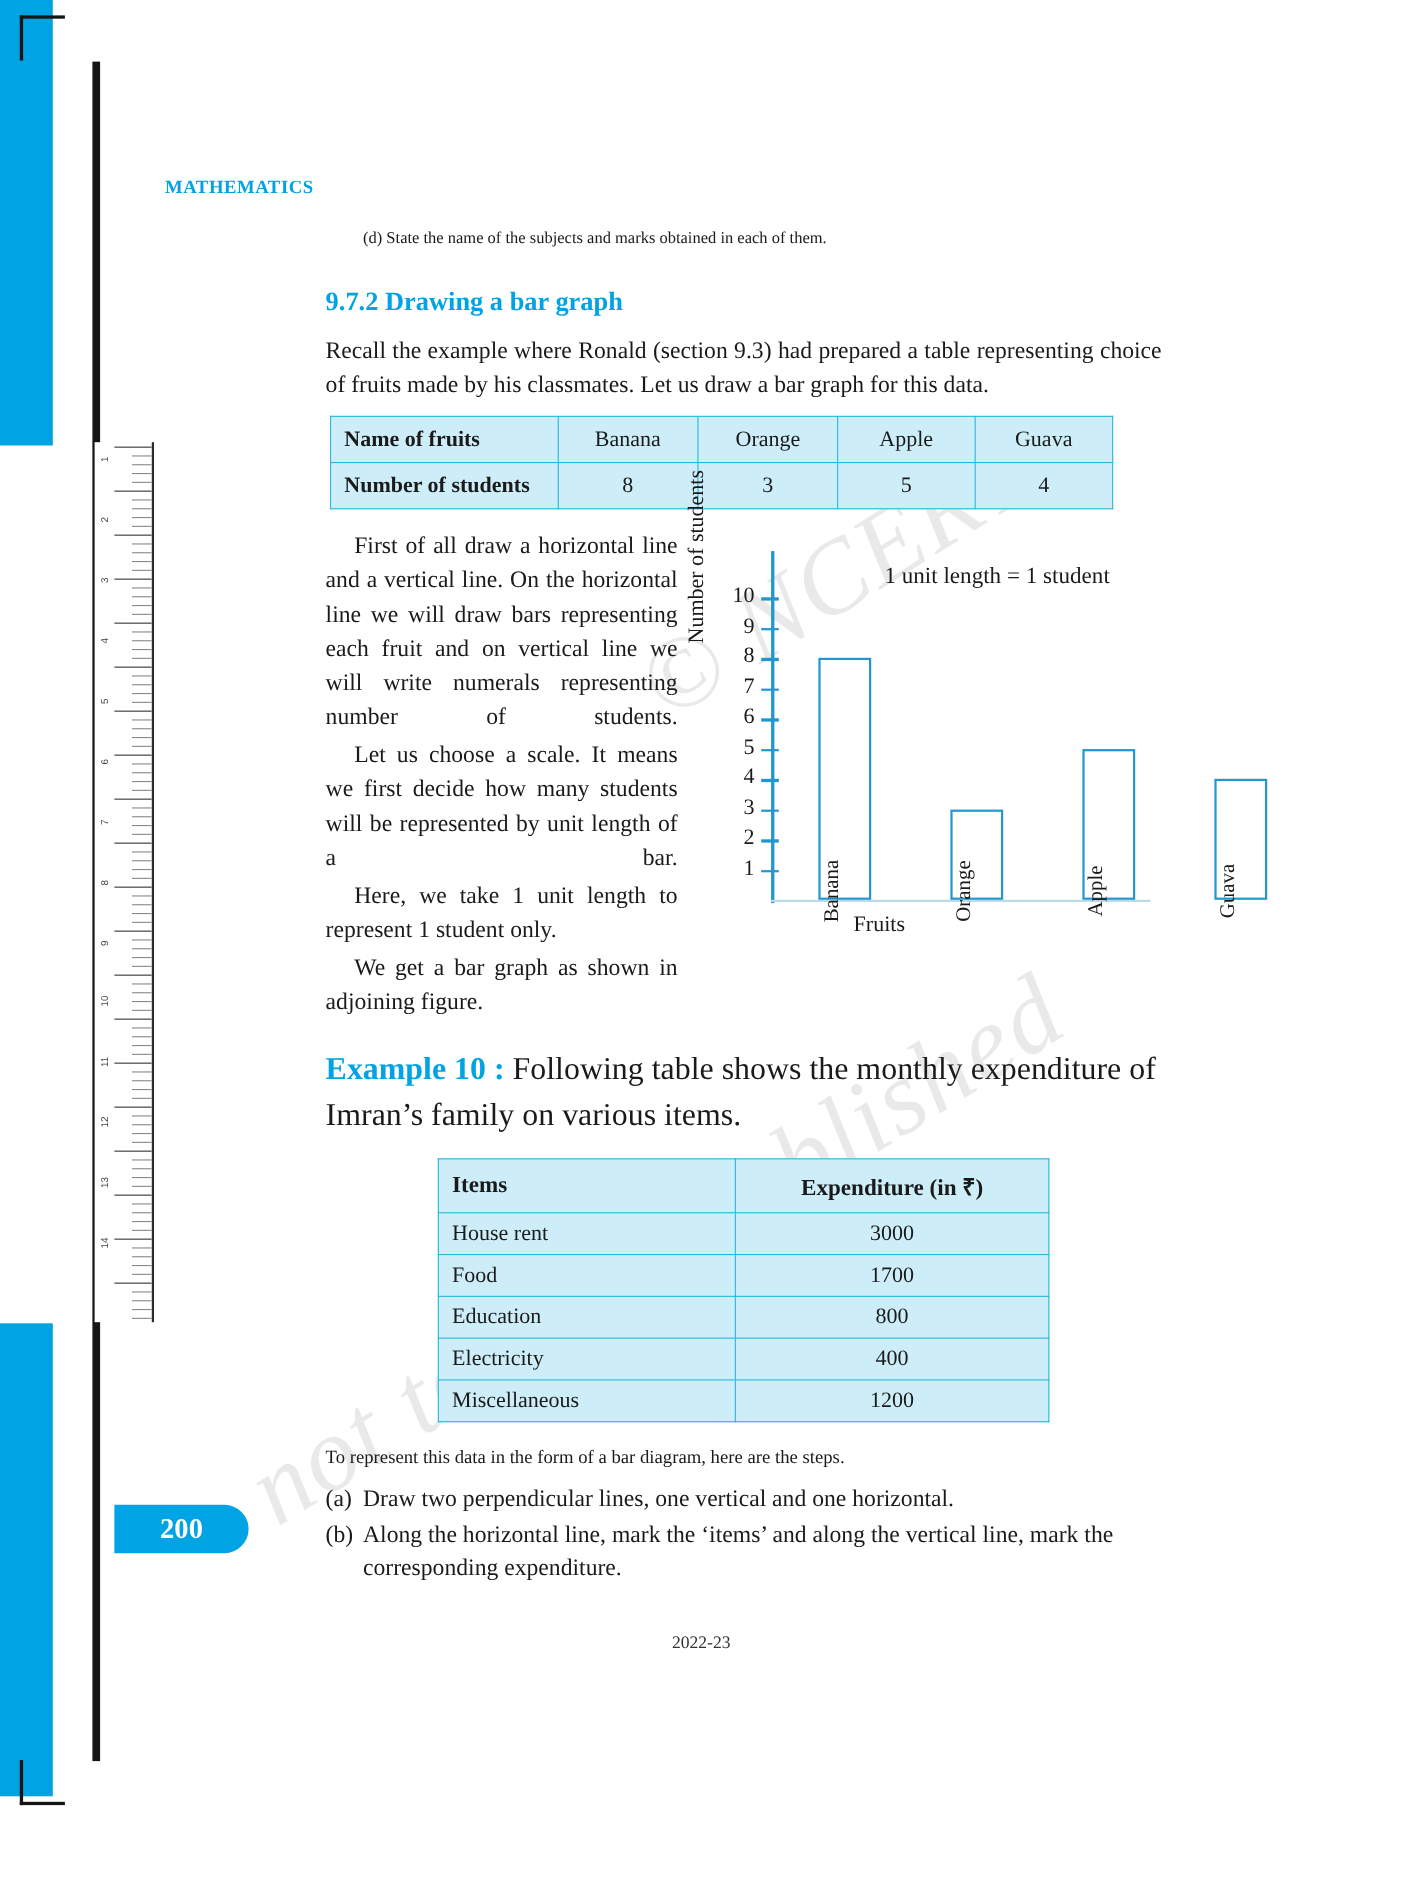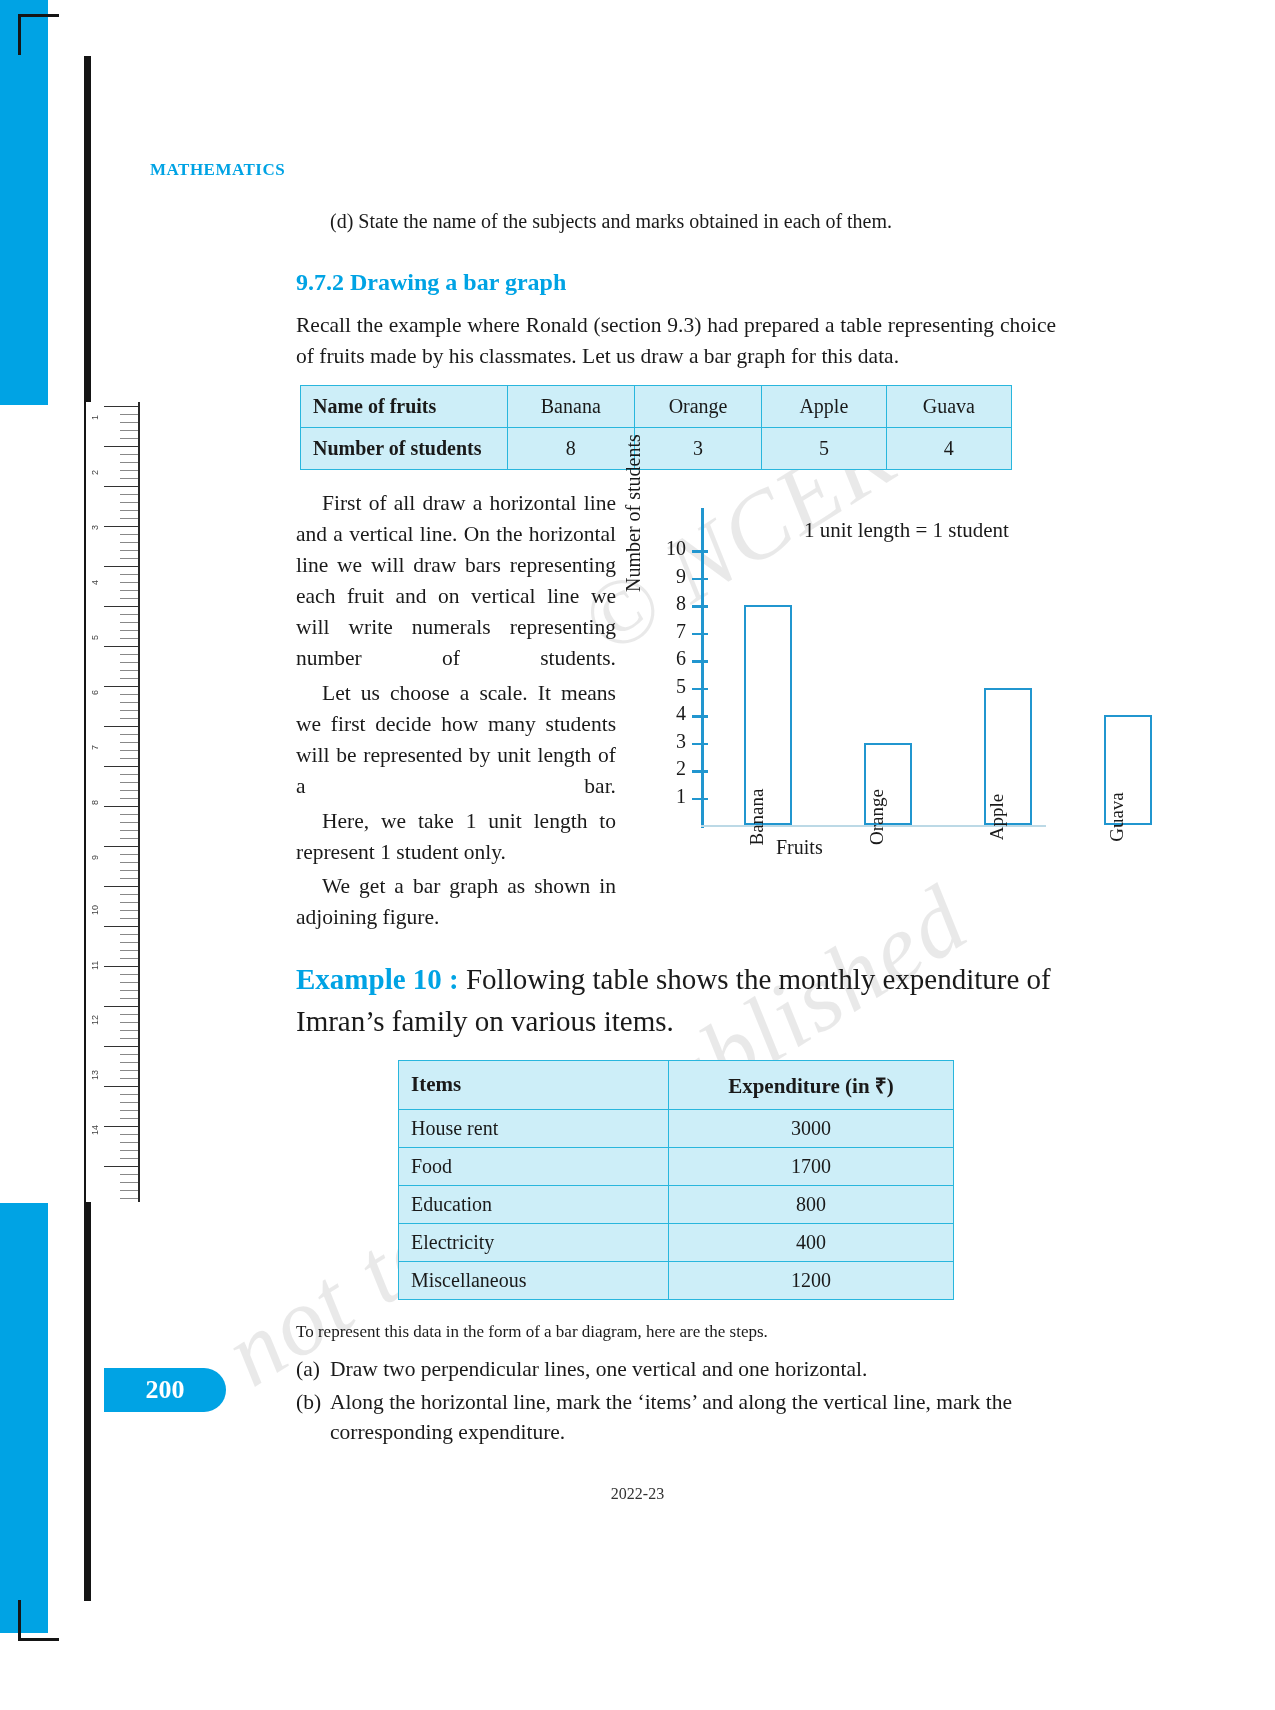--- a/index.html
+++ b/index.html
@@ -117,21 +117,21 @@
     width: 760px;
   }
   p.body {
     margin: 0 0 2px 0;
     font-size: 21.5px;
     line-height: 1.42;
     text-align: justify;
   }
   .item-d {
     margin: 0 0 34px 34px;
-    font-size: 20px;
+    font-size: 15px;
     line-height: 1.4;
   }
   h3.section {
     margin: 0 0 14px 0;
     color: #00a3e4;
     font-family: "Liberation Serif", serif;
     font-weight: bold;
     font-size: 24px;
   }
 

